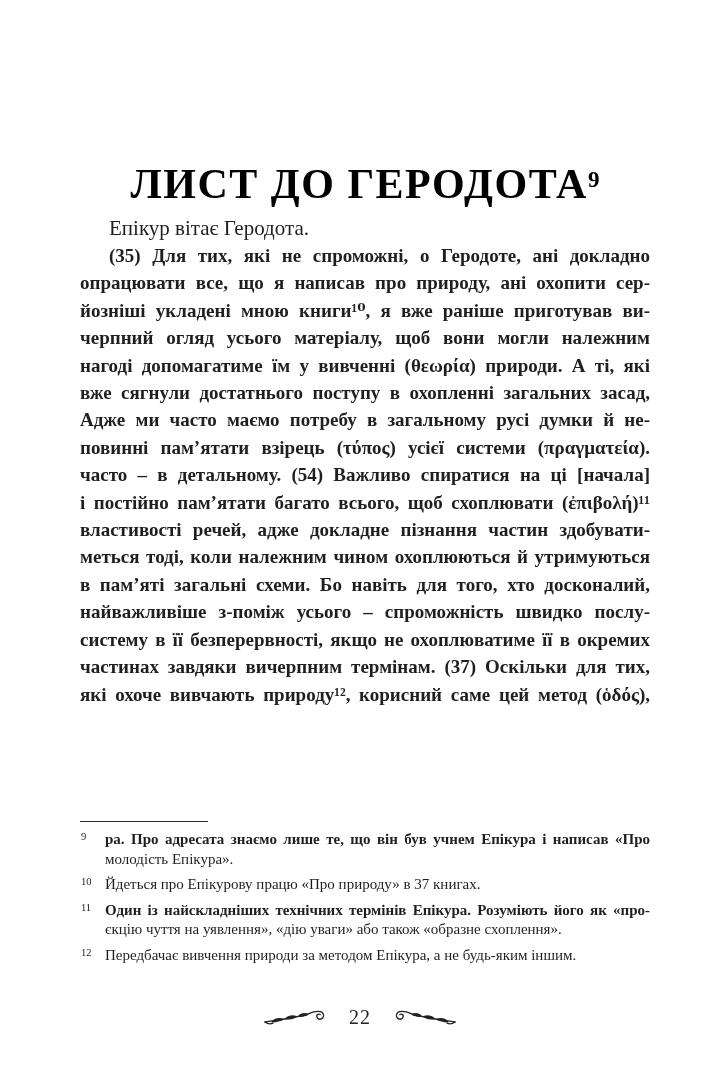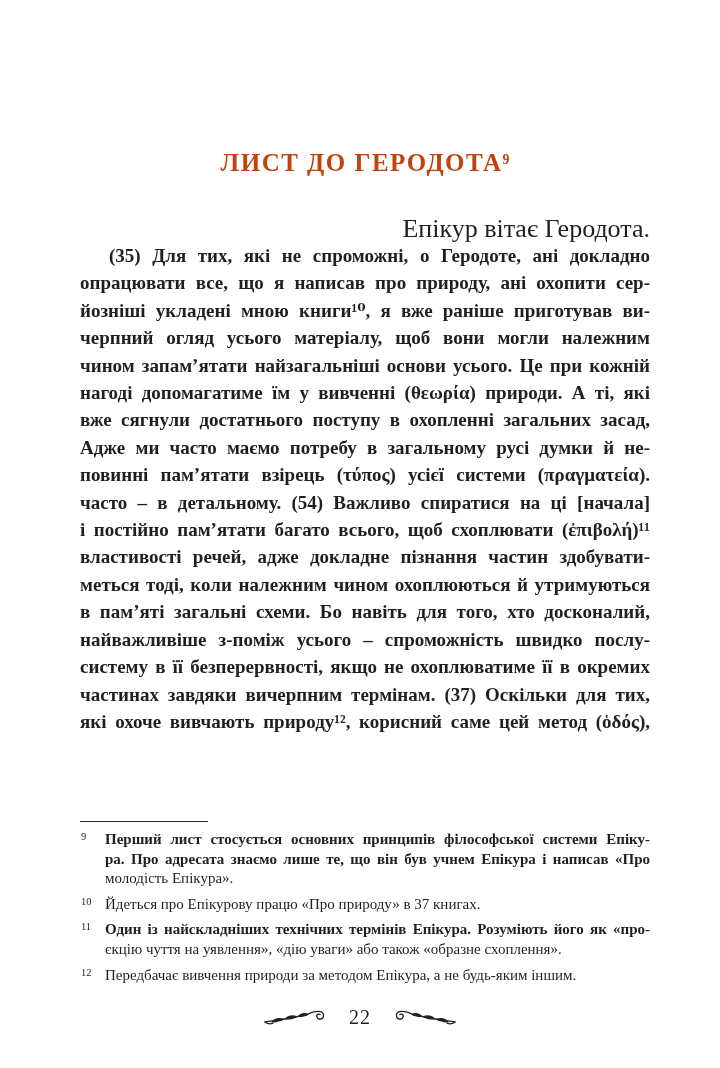--- a/index.html
+++ b/index.html
@@ -3,29 +3,29 @@
 <meta charset="utf-8">
 <style>
   html,body { margin:0; padding:0; background:#ffffff; }
   .page {
     position:relative; width:720px; height:1068px;
     background:#ffffff; color:#1f1f1f; overflow:hidden;
     font-family:"Liberation Serif","DejaVu Serif",serif;
   }
   .page-title {
     position:absolute; top:132px; left:80px; width:570px;
-    text-align:center; font-size:25px; letter-spacing:1.5px;
-    color:#c2410c; white-space:nowrap;
+    text-align:center; font-size:42px; letter-spacing:1.5px;
+    color:#000000; white-space:nowrap;
   }
   .page-title .title-ref {
     font-size:0.55em; position:relative; top:-0.5em; letter-spacing:0;
   }
   .salutation {
     position:absolute; top:215px; left:80px; width:570px;
-    font-size:26px; line-height:27.4px; text-indent:29px;text-align:right;
+    font-size:21px; line-height:27.4px; text-indent:29px;
   }
   .body-block {
     position:absolute; top:242px; left:80px; width:570px;
     font-size:19px; line-height:27.4px;
   }
   .tline { text-align:justify; }
   .tline.just { text-align-last:justify;font-weight:bold; -moz-text-align-last:justify; }
   .body-block .tline:first-child { text-indent:29px; }
   .fn-rule {
     position:absolute; top:821px; left:80px; width:128px; height:1px;
@@ -54,21 +54,20 @@
 
   <h1 class="page-title"><span>ЛИСТ ДО ГЕРОДОТА</span><span class="title-ref">9</span></h1>
 
   <div class="salutation">Епікур вітає Геродота.</div>
 
   <div class="body-block">
       <div class="tline just">(35) Для тих, які не спроможні, о Геродоте, ані докладно</div>
       <div class="tline just">опрацювати все, що я написав про природу, ані охопити сер-</div>
       <div class="tline just">йозніші укладені мною книги¹⁰, я вже раніше приготував ви-</div>
       <div class="tline just">черпний огляд усього матеріалу, щоб вони могли належним</div>
-      <div class="tline just">чином запам’ятати найзагальніші основи усього. Це при кожній</div>
       <div class="tline just">нагоді допомагатиме їм у вивченні (θεωρία) природи. А ті, які</div>
       <div class="tline just">вже сягнули достатнього поступу в охопленні загальних засад,</div>
       <div class="tline just">Адже ми часто маємо потребу в загальному русі думки й не-</div>
       <div class="tline just">повинні пам’ятати взірець (τύπος) усієї системи (πραγματεία).</div>
       <div class="tline just">часто – в детальному. (54) Важливо спиратися на ці [начала]</div>
       <div class="tline just">і постійно пам’ятати багато всього, щоб схоплювати (ἐπιβολή)¹¹</div>
       <div class="tline just">властивості речей, адже докладне пізнання частин здобувати-</div>
       <div class="tline just">меться тоді, коли належним чином охоплюються й утримуються</div>
       <div class="tline just">в пам’яті загальні схеми. Бо навіть для того, хто досконалий,</div>
       <div class="tline just">найважливіше з-поміж усього – спроможність швидко послу-</div>
@@ -76,21 +75,20 @@
       <div class="tline just">частинах завдяки вичерпним термінам. (37) Оскільки для тих,</div>
       <div class="tline just">які охоче вивчають природу¹², корисний саме цей метод (ὁδός),</div>
     </div>
 
   <div class="fn-rule"></div>
 
   <div class="footnotes">
       <div class="footnote">
         <span class="fn-marker">9</span>
         <div class="fn-text">
-          <div class="tline just">Перший лист стосується основних принципів філософської системи Епіку-</div>
           <div class="tline just">ра. Про адресата знаємо лише те, що він був учнем Епікура і написав «Про</div>
           <div class="tline">молодість Епікура».</div>
         </div>
       </div>
       <div class="footnote">
         <span class="fn-marker">10</span>
         <div class="fn-text">
           <div class="tline">Йдеться про Епікурову працю «Про природу» в 37 книгах.</div>
         </div>
       </div>

